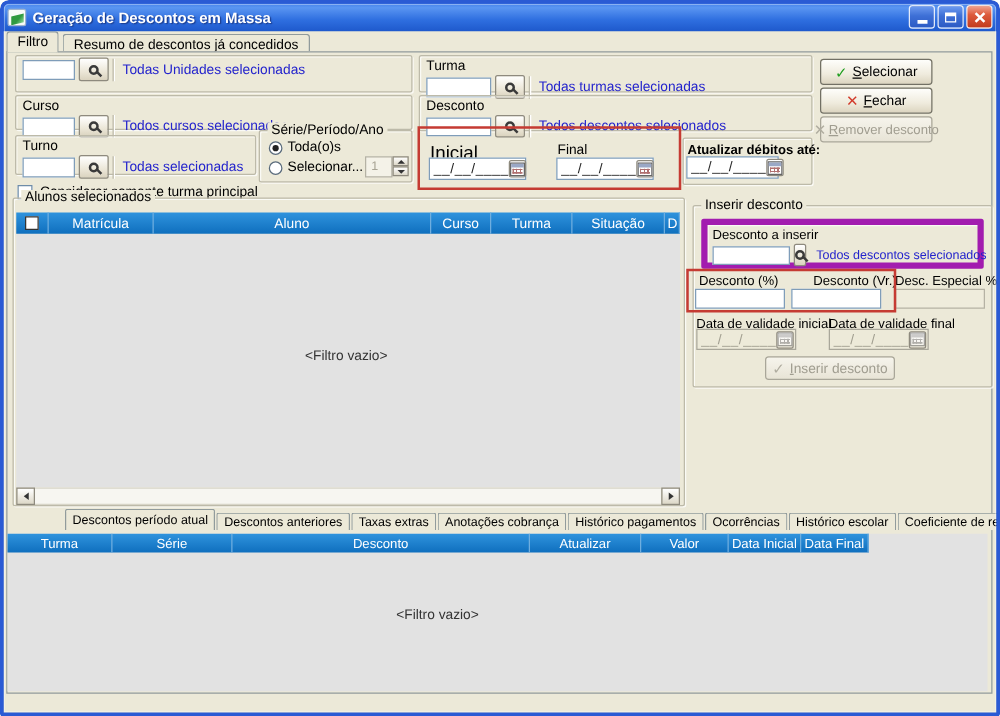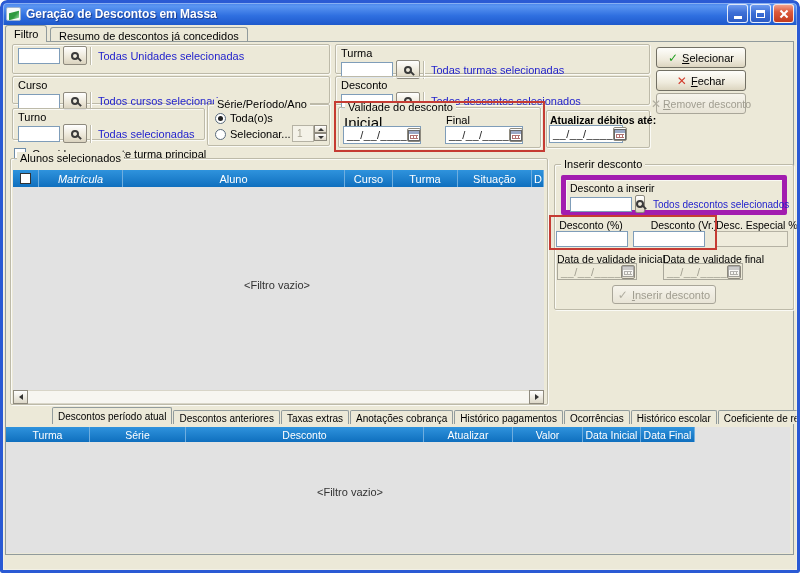--- a/index.html
+++ b/index.html
@@ -186,23 +186,20 @@
     <span class="row">
       <input class="edit" style="width: 52px; height: 15px;" value="">
       <span class="mag-btn" style="height:18px;">
           <span class="mag"></span>
         </span>
       <span class="sep"></span>
       <span class="link">Todos descontos selecionados</span>
     </span>
   </div>
 
-  <div class="gb" style="left:338px;top:107px;width:203px;height:41px;">
-    <span class="legend">Validade do desconto</span>
-  </div>
   <span class="slabel" style="left:344px;top:114px;font-size:15px;">Inicial</span>
   <div class="date-edit" style="left:343px;top:126px;width:78px;height:18px;">
     <span class="mask">__/__/____</span>
     <span class="cal-btn">
         <span class="cal"></span>
       </span>
   </div>
   <span class="slabel" style="left:446px;top:114px;font-size:11px;">Final</span>
   <div class="date-edit" style="left:445px;top:126px;width:78px;height:18px;">
     <span class="mask">__/__/____</span>
@@ -240,21 +237,21 @@
     <span>Considerar somente turma principal</span>
   </span>
 
   <div class="gb" style="left:10px;top:158px;width:538px;height:247px;">
     <span class="legend">Alunos selecionados</span>
   </div>
   <div class="thead" style="left:13px;top:170px;width:531px;height:17px;">
     <span class="th" style="width:26px;">
         <span class="chk" style="width:11px;height:11px;border-color:#333;"></span>
       </span>
-    <span class="th" style="width:84px;font-style:italic;">Matrícula</span>
+    <span class="th" style="width:84px;">Matrícula</span>
     <span class="th" style="width:222px;">Aluno</span>
     <span class="th" style="width:48px;">Curso</span>
     <span class="th" style="width:65px;">Turma</span>
     <span class="th" style="width:74px;">Situação</span>
     <span class="th" style="flex:1;justify-content:flex-start;padding-left:2px;">D</span>
   </div>
   <div class="tbody" style="left:13px;top:187px;width:531px;height:203px;"></div>
   <span class="empty-text" style="left:244px;top:279px;">&lt;Filtro vazio&gt;</span>
   <div class="hscroll" style="left:13px;top:390px;width:531px;height:14px;">
     <span class="sb-btn">

